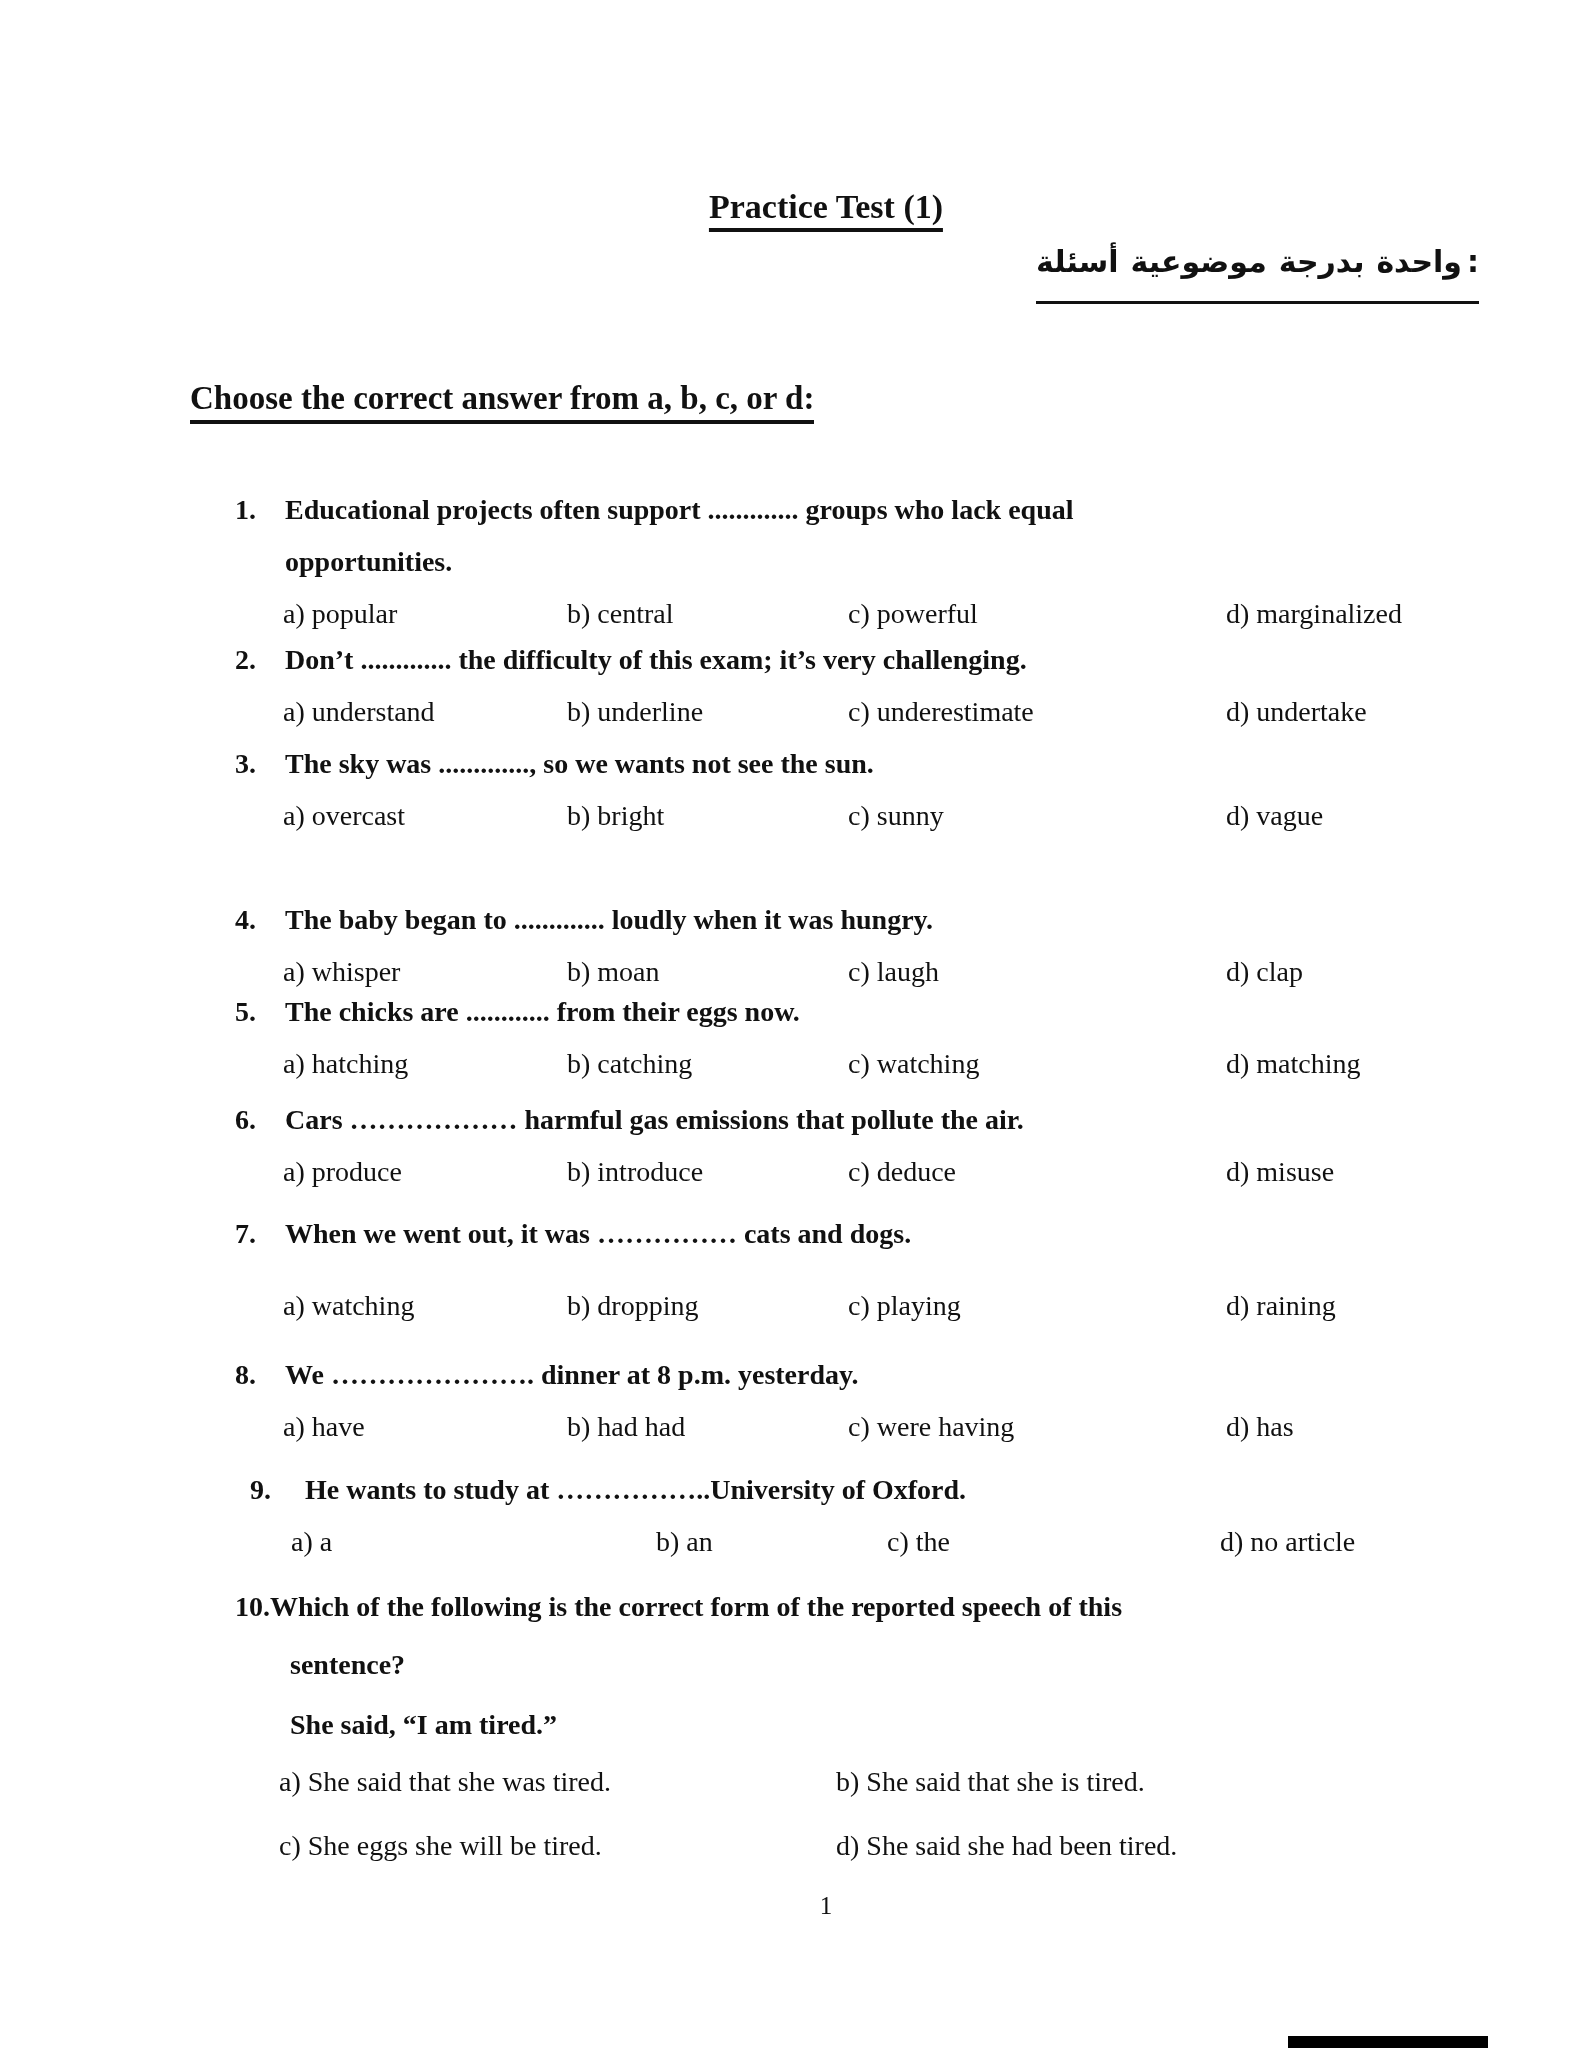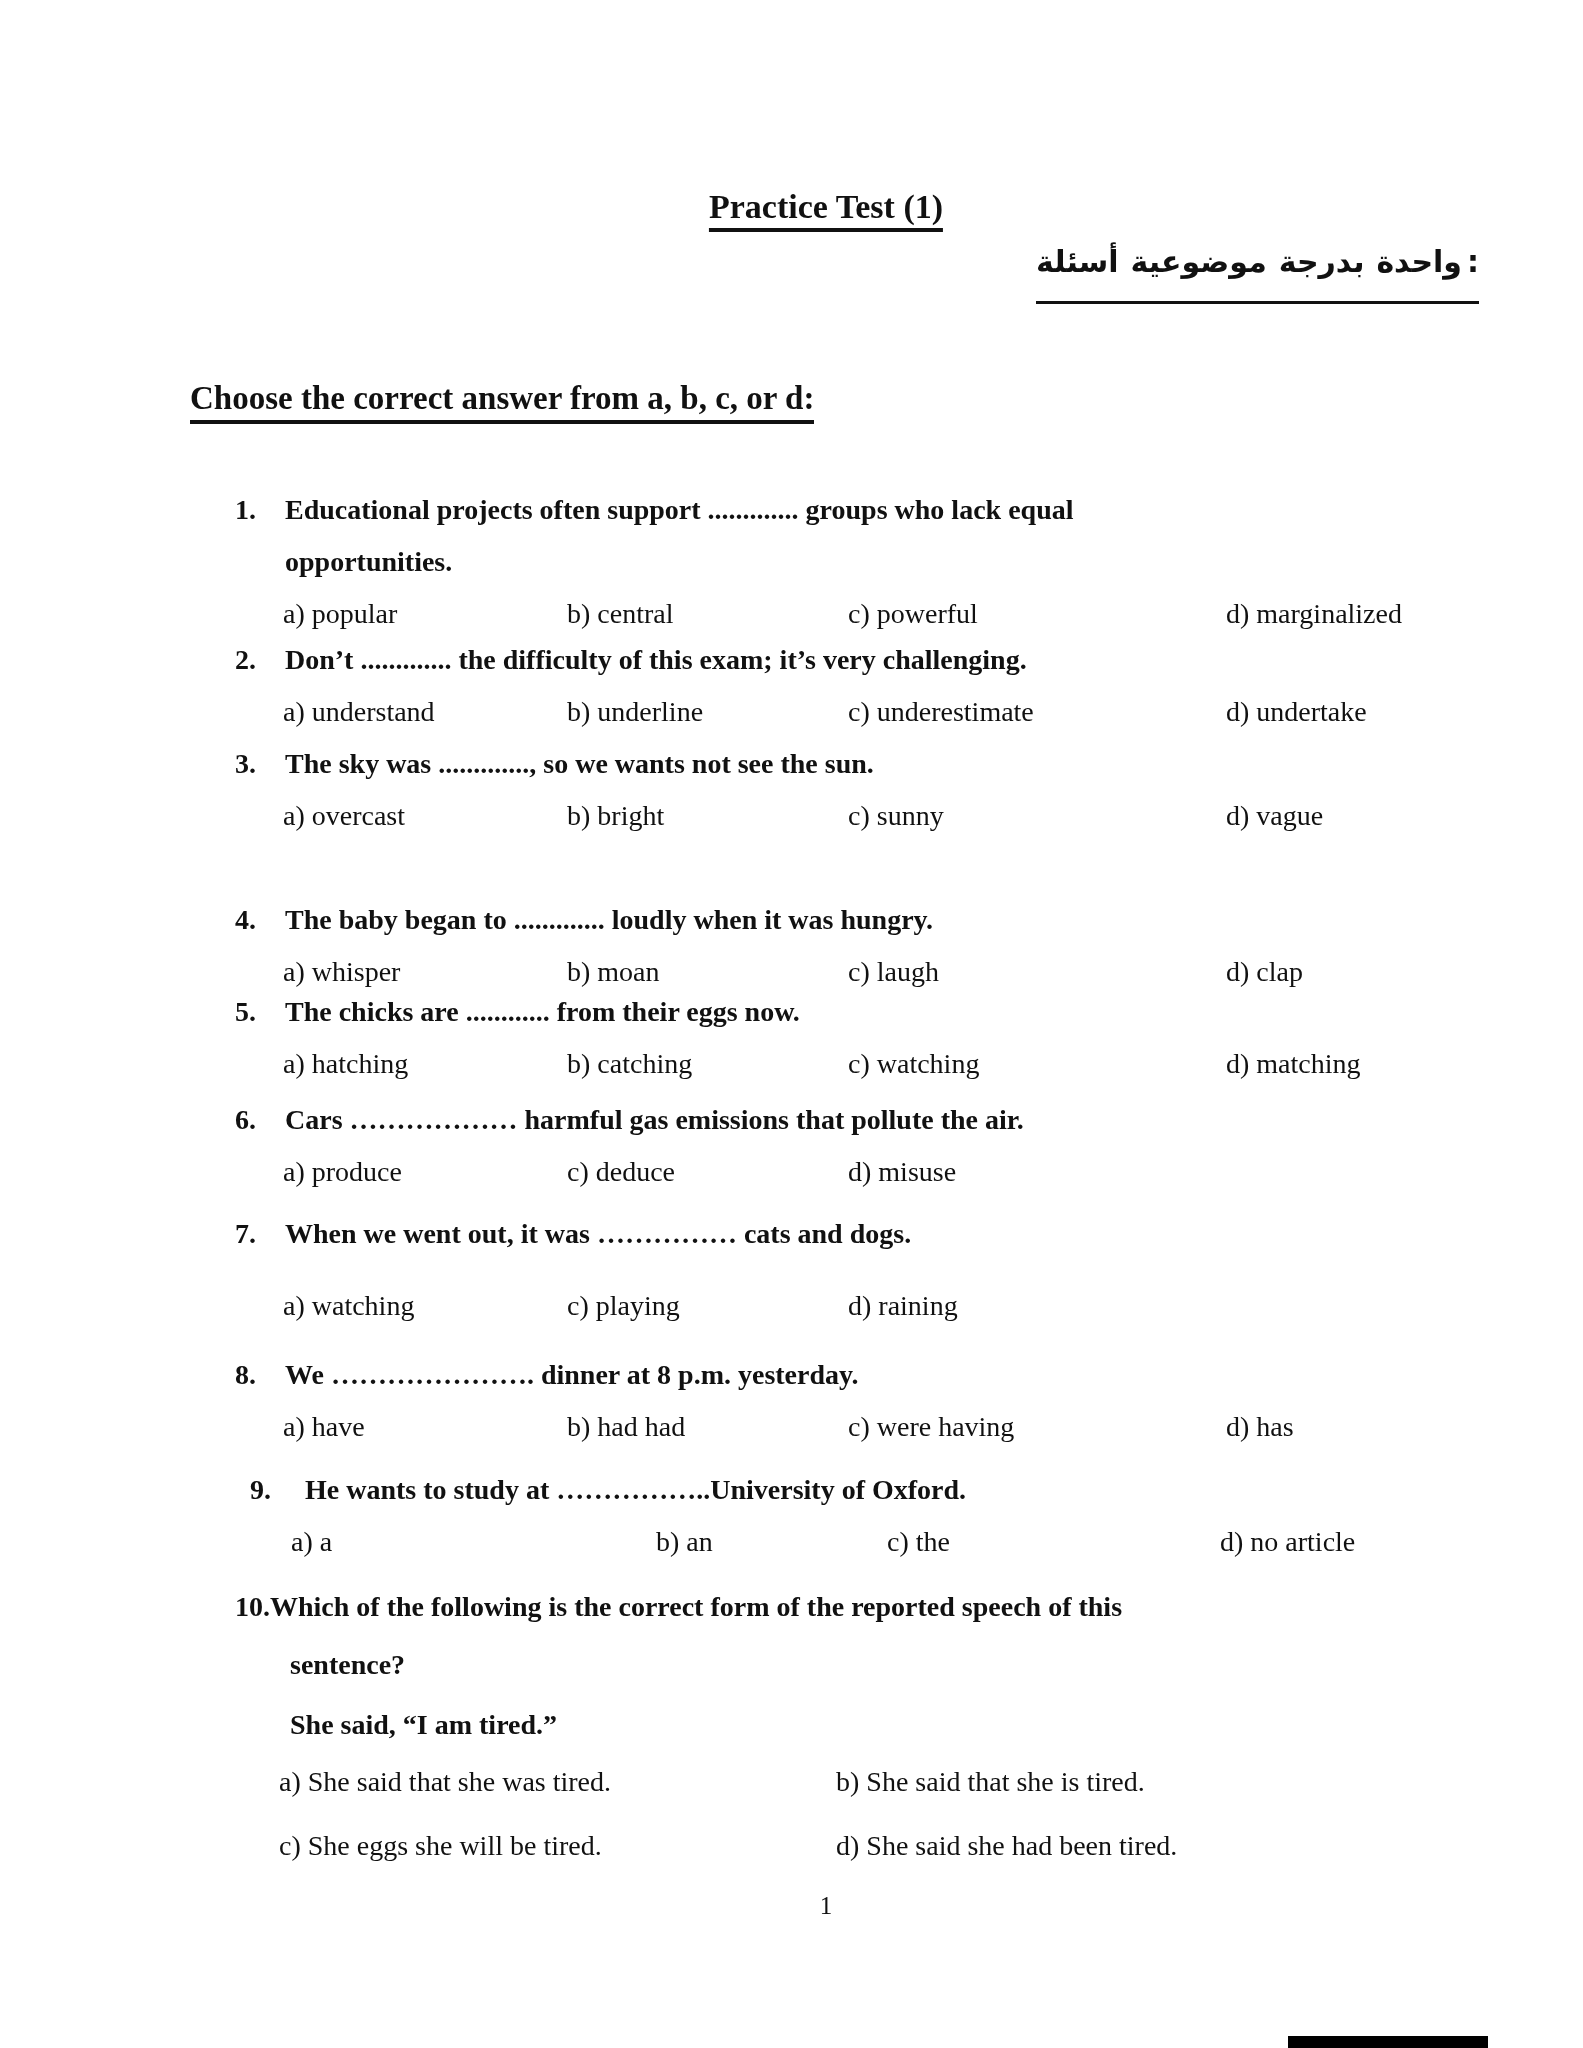--- a/index.html
+++ b/index.html
@@ -120,29 +120,31 @@
         <span>b) catching</span>
         <span>c) watching</span>
         <span>d) matching</span>
       </div>
     </div>
 
     <div class="q" style="top:1094px">
       <div class="qline"><span class="qnum">6.</span><span>Cars ……………… harmful gas emissions that pollute the air.</span></div>
       <div class="opts">
         <span>a) produce</span>
+        <span>b) introduce</span>
         <span>c) deduce</span>
         <span>d) misuse</span>
       </div>
     </div>
 
     <div class="q" style="top:1208px">
       <div class="qline"><span class="qnum">7.</span><span>When we went out, it was …………… cats and dogs.</span></div>
       <div class="opts optsgap">
         <span>a) watching</span>
+        <span>b) dropping</span>
         <span>c) playing</span>
         <span>d) raining</span>
       </div>
     </div>
 
     <div class="q" style="top:1349px">
       <div class="qline"><span class="qnum">8.</span><span>We …………………. dinner at 8 p.m. yesterday.</span></div>
       <div class="opts">
         <span>a) have</span>
         <span>b) had had</span>

